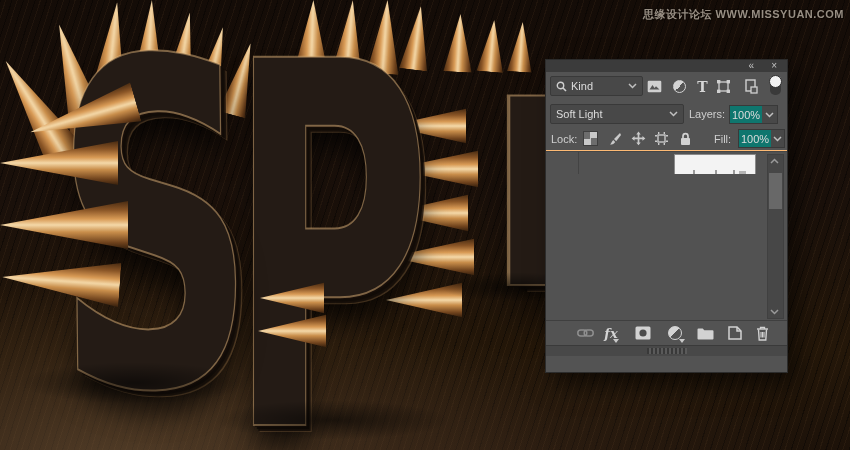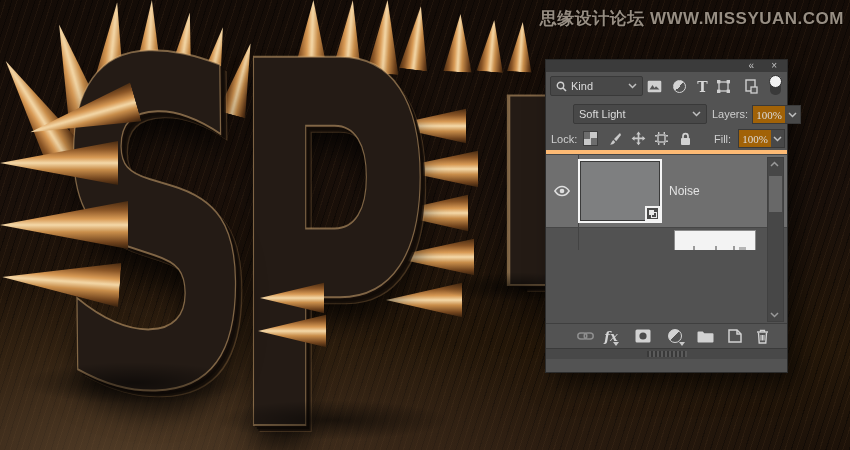--- a/index.html
+++ b/index.html
@@ -15,45 +15,45 @@
   .letter{position:absolute;font-family:"DejaVu Sans",sans-serif;font-weight:bold;line-height:1;
     color:#241b15;-webkit-text-stroke:2px rgba(225,181,124,.5);transform-origin:left top;
     text-shadow:3px 2px 0 rgba(24,15,9,.95),6px 4px 0 rgba(17,11,7,.9),9px 6px 1px rgba(12,8,5,.8),
       11px 7px 0 rgba(205,156,98,.28),4px 22px 34px rgba(0,0,0,.65);}
   .spk{position:absolute;display:block;filter:drop-shadow(2px 4px 4px rgba(0,0,0,.45));}
   .spk.up{clip-path:polygon(50% 0,97% 100%,3% 100%);
     background:linear-gradient(90deg,#41260f 0%,#8a5526 20%,#d89a55 38%,#f4d8a8 50%,#c98e4b 64%,#70431d 85%,#2e1b0b 100%);}
   .spk.left{clip-path:polygon(0 50%,100% 2%,100% 98%);
     background:linear-gradient(180deg,#41260f 0%,#8a5526 20%,#d89a55 38%,#f4d8a8 50%,#c98e4b 64%,#70431d 85%,#2e1b0b 100%);}
   .gshadow{position:absolute;background:radial-gradient(ellipse at 50% 50%,rgba(0,0,0,.55),rgba(0,0,0,0) 70%);}
-  #watermark{position:absolute;top:7px;right:6px;font-size:17px;font-weight:bold;letter-spacing:.5px;
+  #watermark{position:absolute;top:7px;right:6px;font-size:11px;font-weight:bold;letter-spacing:.5px;
     color:#978e83;text-shadow:1px 1px 0 #0c0703,-1px -1px 0 rgba(10,6,3,.6);z-index:5;}
   
   #panel{position:absolute;left:545px;top:59px;width:243px;height:314px;box-sizing:border-box;
     background:#535353;border:1px solid #2c2c2c;color:#dcdcdc;font-size:11px;z-index:10;
     box-shadow:9px 11px 22px rgba(0,0,0,.55);}
   .titlebar{height:12px;background:#3b3b3b;position:relative;}
   .titlebar .tbi{position:absolute;top:0;font-size:10px;line-height:11px;color:#c2c2c2;cursor:pointer;}
   .tbi.coll{right:34px;letter-spacing:-1px;}
   .tbi.cls{right:10px;}
   .tabs{height:21px;background:#3e3e3e;display:flex;align-items:stretch;position:relative;border-bottom:1px solid #474747;}
   .tab{padding:0 10px;display:flex;align-items:center;font-size:12px;color:#9a9a9a;cursor:pointer;}
   .tab.active{background:#545454;color:#ececec;}
   .hamb{position:absolute;right:7px;top:6px;width:14px;height:10px;cursor:pointer;
     background:repeating-linear-gradient(180deg,#c4c4c4 0 2px,rgba(0,0,0,0) 2px 4.6px);}
   .row{position:relative;}
-  .frow{height:29px;} .brow{height:26px;margin-left:23px;} .lrow{height:23px;border-bottom:4px solid #fdba74;}
+  .frow{height:29px;} .brow{height:26px;} .lrow{height:23px;border-bottom:1px solid #fdba74;}
   .combo{position:absolute;box-sizing:border-box;height:20px;background:#484848;border:1px solid #393939;
     border-radius:2px;display:flex;align-items:center;gap:4px;padding:0 5px;cursor:pointer;}
   .combo .chev{margin-left:auto;}
   .kindc{left:4px;top:4px;width:93px;}
   .blendc{left:4px;top:3px;width:134px;}
   .lbl{position:absolute;font-size:11px;color:#cfcfcf;}
-  .valbox{position:absolute;box-sizing:border-box;height:19px;background:#a16207;border:1px solid #393939;
-    display:flex;align-items:center;justify-content:center;font-size:11px;cursor:pointer;font-family:Liberation Serif, serif;}
+  .valbox{position:absolute;box-sizing:border-box;height:19px;background:#0f766e;border:1px solid #393939;
+    display:flex;align-items:center;justify-content:center;font-size:11px;cursor:pointer;}
   .valchev{position:absolute;box-sizing:border-box;height:19px;width:16px;background:#484848;border:1px solid #393939;
     border-left:none;display:flex;align-items:center;justify-content:center;cursor:pointer;}
   .fic{position:absolute;top:6px;width:17px;height:17px;display:flex;align-items:center;justify-content:center;cursor:pointer;}
   .lic{position:absolute;top:3px;width:17px;height:17px;display:flex;align-items:center;justify-content:center;cursor:pointer;}
   .ticon{font-family:"DejaVu Serif",serif;font-weight:bold;font-size:14px;color:#d6d6d6;line-height:1;}
   .toggle{position:absolute;left:223px;top:3px;width:13px;height:21px;cursor:pointer;}
   .toggle .ball{position:absolute;left:0;top:0;width:11px;height:11px;border-radius:50%;background:#f2f2f2;border:1px solid #2e2e2e;}
   .toggle .pill{position:absolute;left:1px;top:9px;width:11px;height:11px;border-radius:0 0 5px 5px;background:#3a3a3a;}
   .list{position:relative;height:168px;background:#525252;border-top:1px solid #454545;overflow:hidden;}
   .lrowitem{position:relative;height:72px;border-bottom:1px solid #464646;overflow:hidden;}
@@ -229,33 +229,20 @@
       <div class="valbox" style="left:192px;top:2px;width:34px">100%</div>
       <div class="valchev" style="left:225px;top:2px;width:14px">
         <svg width="9" height="6" viewBox="0 0 9 6">
             <path d="M1 1 L4.5 4.5 L8 1" fill="none" stroke="#c0c0c0" stroke-width="1.5"></path>
           </svg>
       </div>
     </div>
 
     <div class="list">
 
-      <div class="lrowitem sel">
-        <div class="eyecell">
-          <svg width="18" height="12" viewBox="0 0 24 16">
-              <path d="M12 2 C6.5 2 2.5 8 2.5 8 C2.5 8 6.5 14 12 14 C17.5 14 21.5 8 21.5 8 C21.5 8 17.5 2 12 2 Z" fill="none" stroke="#dedede" stroke-width="2"></path>
-              <circle cx="12" cy="8" r="3.1" fill="#dedede"></circle>
-            </svg>
-        </div>
-        <div class="thumbwrap">
-          <div class="thumb" style="background:#7e7f80;border:1px solid #3a3a3a"></div>
-          <div class="soBadge"></div>
-        </div>
-        <span class="lname">Noise</span>
-      </div>
 
 
       <div class="lrowitem part">
         <div class="eyecell"></div>
         <div class="maskthumb"></div>
       </div>
 
       <div class="scroll">
         <svg style="position:absolute;left:2px;top:3px" width="9" height="6" viewBox="0 0 9 6">
             <path d="M1 5 L4.5 1.5 L8 5" fill="none" stroke="#9a9a9a" stroke-width="1.5"></path>

